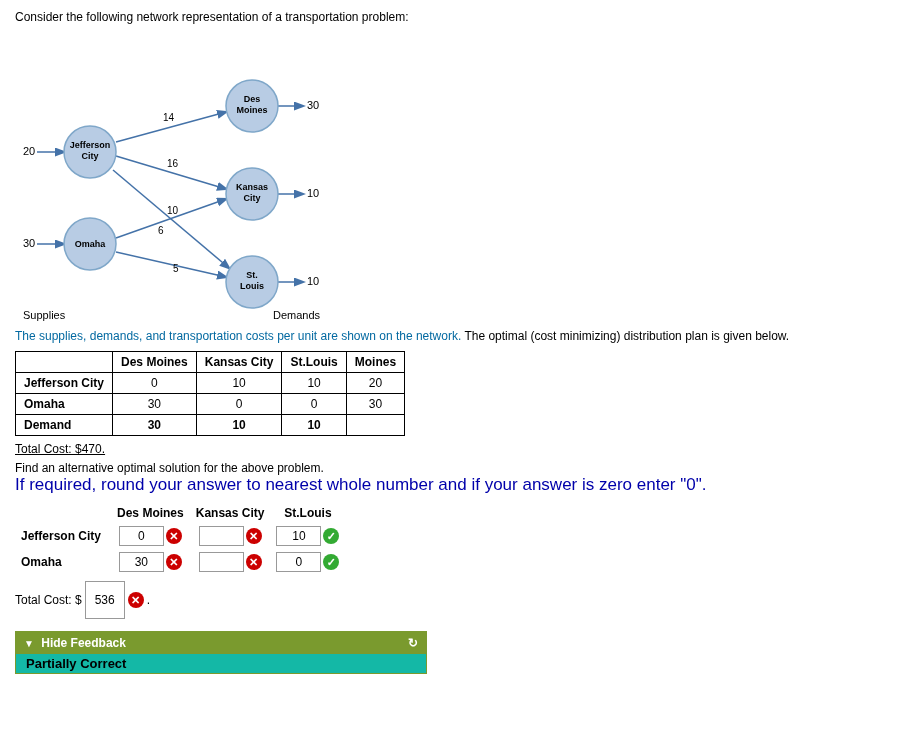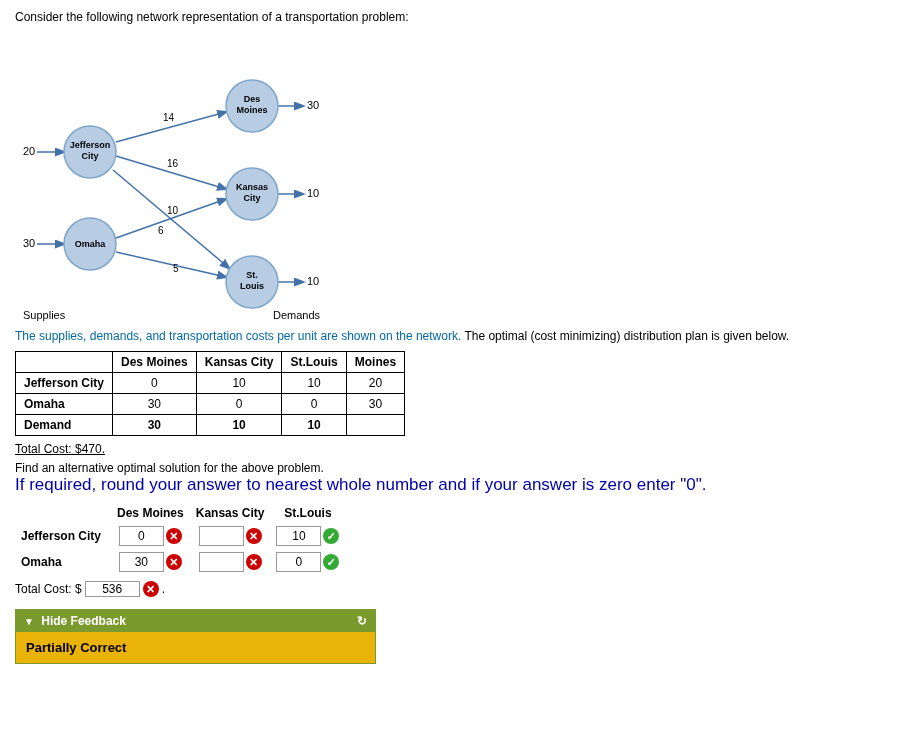--- a/index.html
+++ b/index.html
@@ -135,49 +135,49 @@
     }
 
     .total-cost-input {
       display: flex;
       align-items: center;
       margin-bottom: 12px;
       font-size: 12px;
     }
     .total-cost-input span { margin-right: 3px; }
     .total-cost-input input {
-      width: 55px;
+      width: 40px;
       border: 1px solid #999;
       font-size: 12px;
-      padding: 0 3px;
+      padding: 11px 3px;
       text-align: center;
     }
 
     
     .feedback-panel {
-      width: 361px;
+      width: 412px;
       border: 1px solid #7a9a2e;
       margin-top: 5px;
     }
     .feedback-header {
       background: #7a9a2e;
       color: #fff;
       padding: 4px 8px;
       font-size: 12px;
       font-weight: bold;
       display: flex;
       align-items: center;
       justify-content: space-between;
       cursor: pointer;
     }
     .feedback-header .triangle { font-size: 10px; margin-right: 4px; }
     .feedback-header .refresh-icon { font-size: 12px; }
     .feedback-body {
-      background: #eab308;
-      padding: 8px 10px;
+      background: #14b8a6;
+      padding: 2px 10px;
       font-size: 13px;
       font-weight: bold;
       color: #000;
     }
 
     svg.network-svg {
       position: absolute;
       top: 0; left: 0;
       width: 320px;
       height: 290px;

